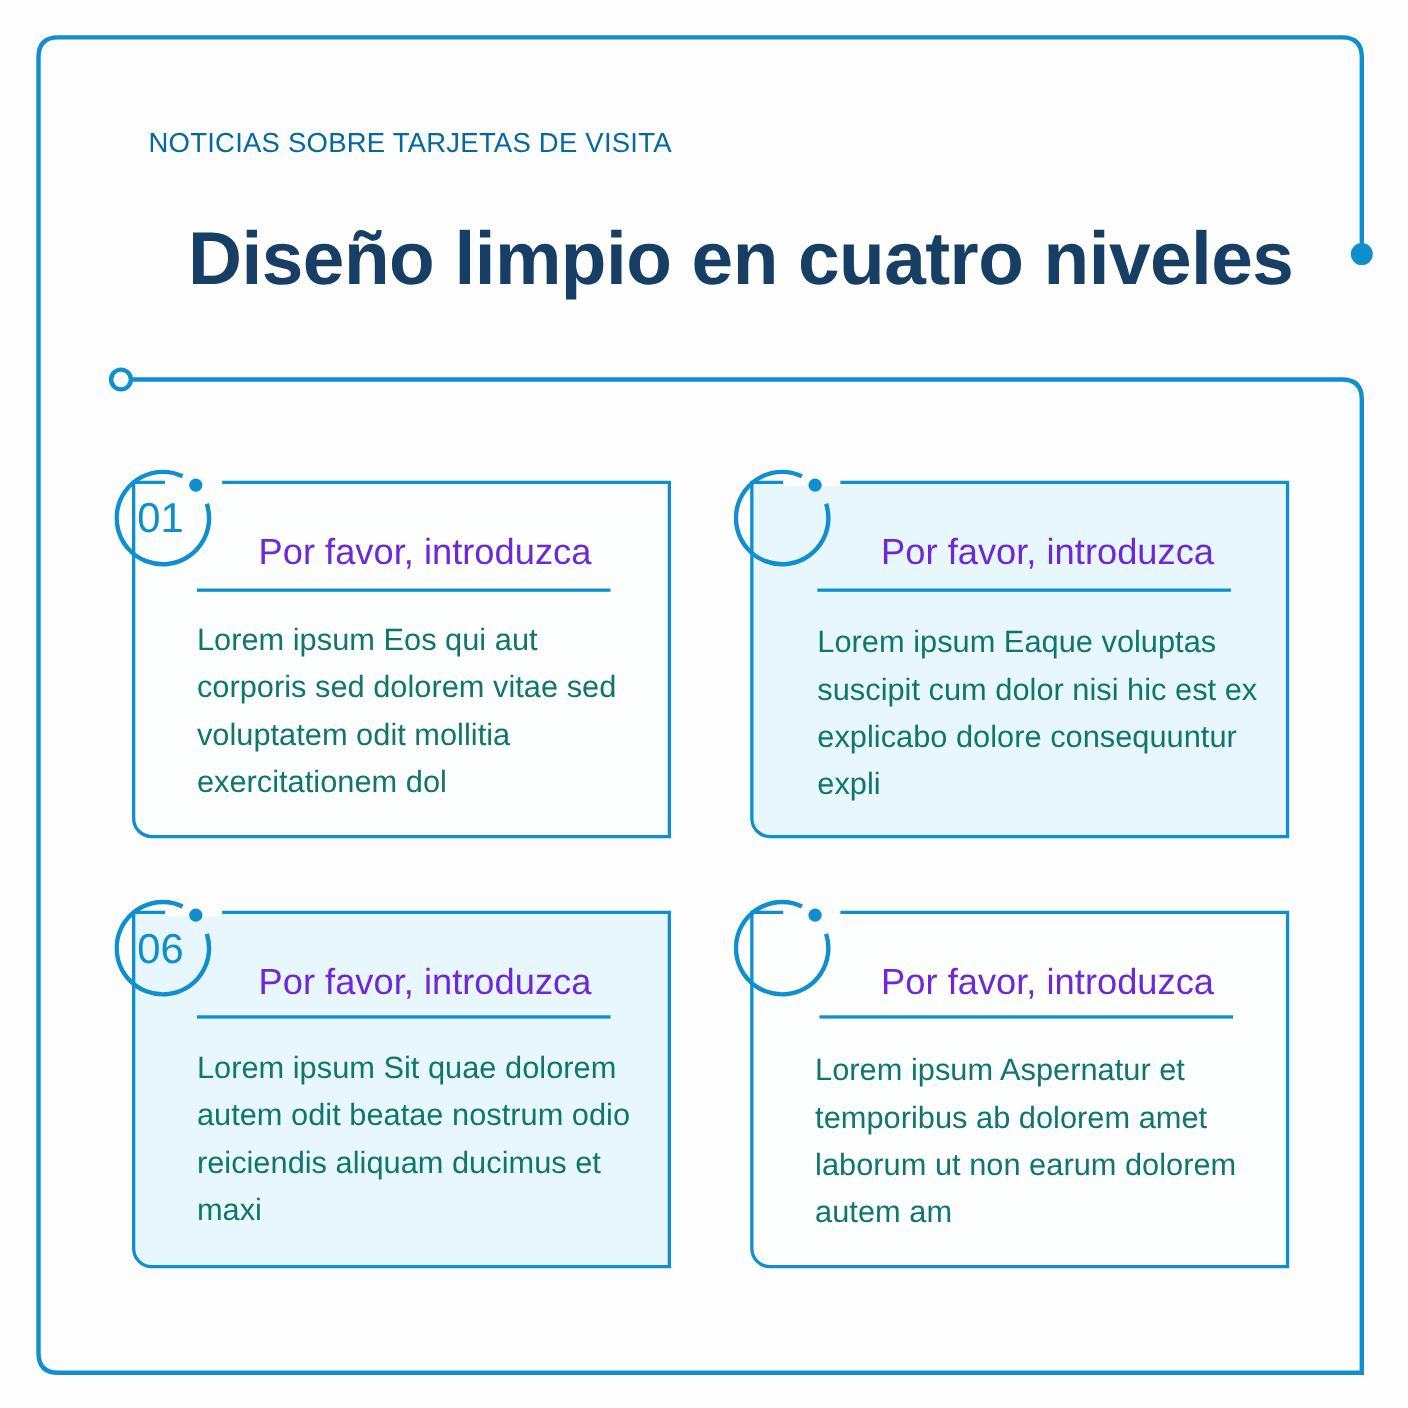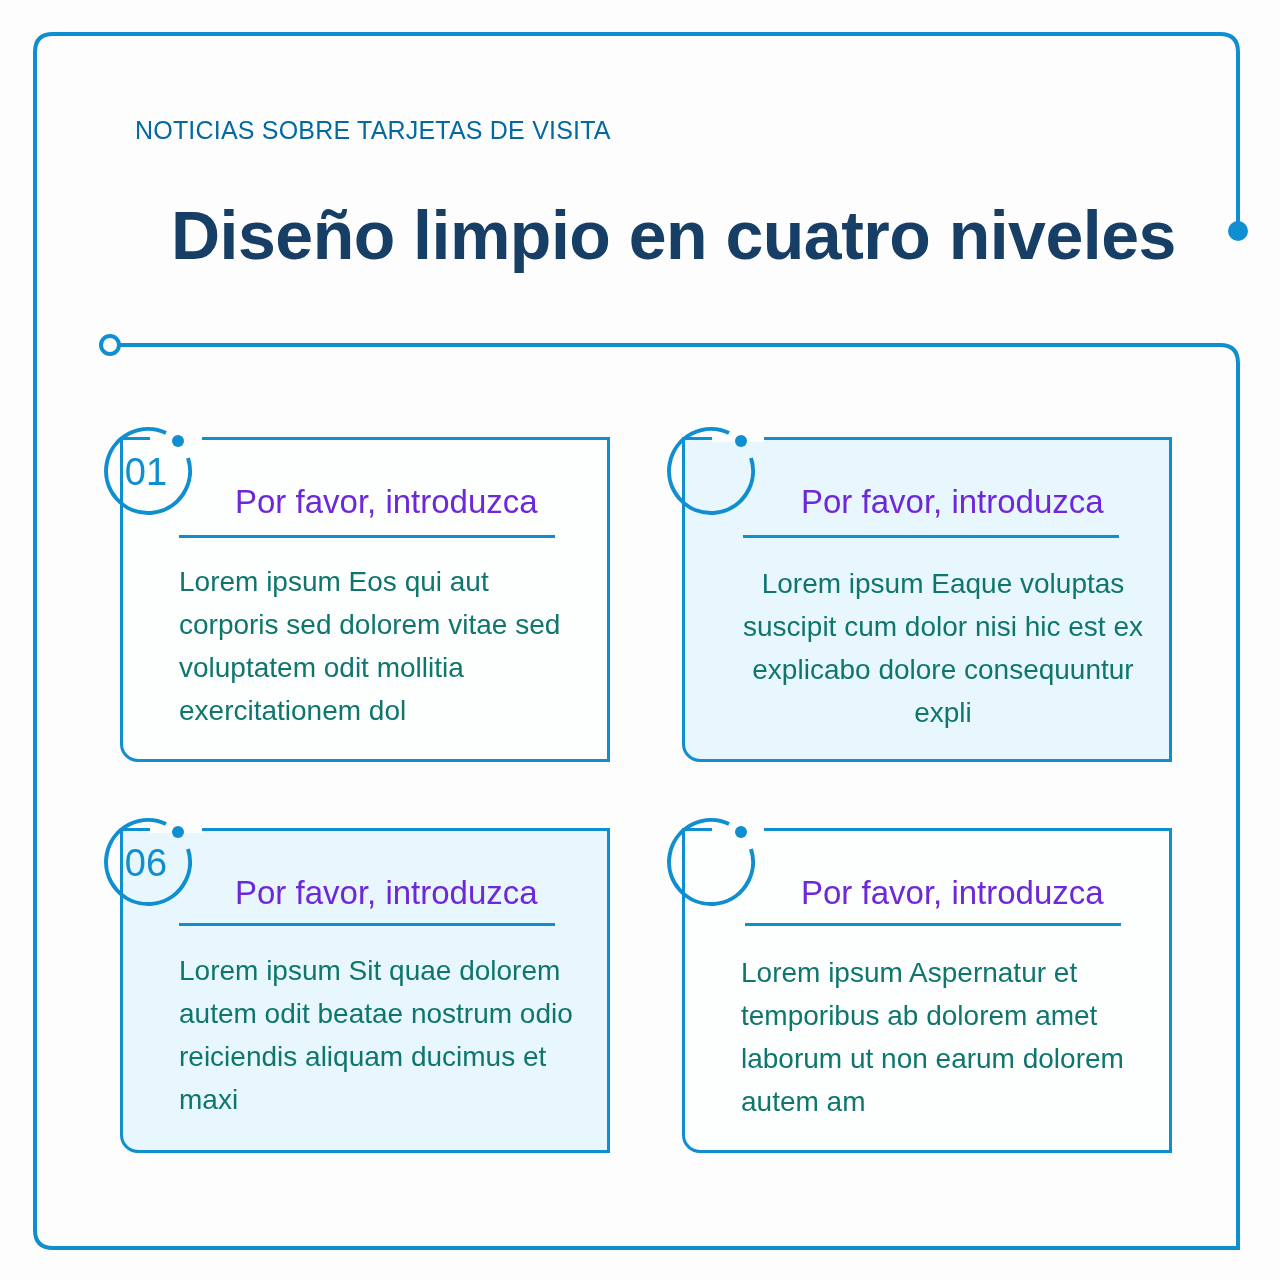--- a/index.html
+++ b/index.html
@@ -72,21 +72,21 @@
     <path d="M62 7 A42 42 0 1 0 84 32" fill="none" stroke="#0f8fcf" stroke-width="4"></path>
     <circle cx="74" cy="16" r="6" fill="#fdfdfe"></circle>
     <circle cx="74" cy="15" r="6" fill="#0f8fcf"></circle>
   </svg>
   <div class="badge-num">01</div>
 </div>
 
 <div class="card tint" style="left:682px; top:437px;">
   <div class="card-heading" style="left:96px;">Por favor, introduzca</div>
   <div class="card-rule" style="left:58px;"></div>
-  <div class="card-body" style="left:58px; top:122px;text-align:center;">Lorem ipsum Eaque voluptas suscipit cum dolor nisi hic est ex explicabo dolore consequuntur expli</div>
+  <div class="card-body" style="left:58px; top:122px;">Lorem ipsum Eaque voluptas suscipit cum dolor nisi hic est ex explicabo dolore consequuntur expli</div>
 </div>
 <div class="mask" style="left:712px; top:434px; width:52px;"></div>
 <div class="badge" style="left:667px; top:426px;">
   <svg width="96" height="96" viewBox="0 0 96 96">
     <path d="M62 7 A42 42 0 1 0 84 32" fill="none" stroke="#0f8fcf" stroke-width="4"></path>
     <circle cx="74" cy="15" r="6" fill="#0f8fcf"></circle>
   </svg>
 </div>
 
 <div class="card tint" style="left:120px; top:828px;">

